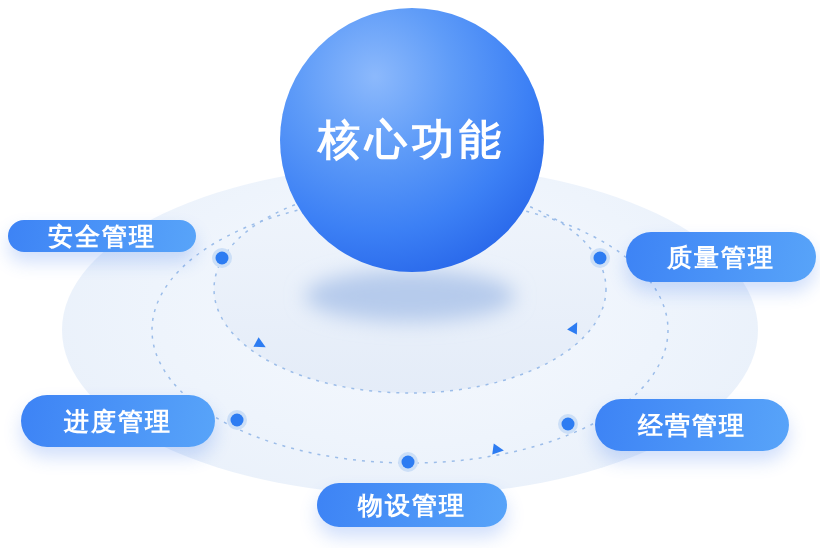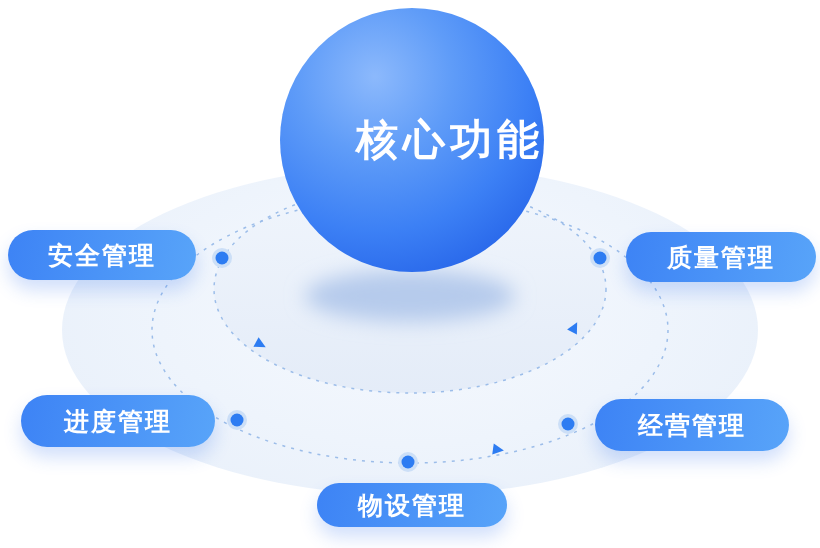--- a/index.html
+++ b/index.html
@@ -27,21 +27,21 @@
   }
   .sphere {
     position: absolute;
     left: 280px;
     top: 8px;
     width: 264px;
     height: 264px;
     border-radius: 50%;
     display: flex;
     align-items: center;
-    justify-content: flex-end;
+    justify-content: center;
     background: radial-gradient(circle at 36% 26%,
       #8cb9fc 0%, #5f9cf8 30%, #3c80f5 60%, #2563e8 86%, #2158d2 100%);
   }
   .sphere-label {
     color: #ffffff;
     font-size: 42px;
     font-weight: bold;
     letter-spacing: 5px;
     text-align: center;
   }
@@ -52,21 +52,21 @@
     justify-content: center;
     border-radius: 999px;
     background: linear-gradient(100deg, #3d83f5 0%, #58a4f9 100%);
     color: #ffffff;
     font-size: 25px;
     font-weight: bold;
     letter-spacing: 2px;
     box-shadow: 0 10px 18px rgba(47, 111, 235, 0.22);
     white-space: nowrap;
   }
-  .pill-safety    { left: 8px;   top: 230px; width: 188px; height: 50px; }
+  .pill-safety    { left: 8px;   top: 220px; width: 188px; height: 32px; }
   .pill-quality   { left: 626px; top: 232px; width: 190px; height: 50px; }
   .pill-progress  { left: 21px;  top: 395px; width: 194px; height: 52px; }
   .pill-operation { left: 595px; top: 399px; width: 194px; height: 52px; }
   .pill-equipment { left: 317px; top: 483px; width: 190px; height: 44px; }
 </style>
 </head>
 <body>
 
 <div class="stage">
 

